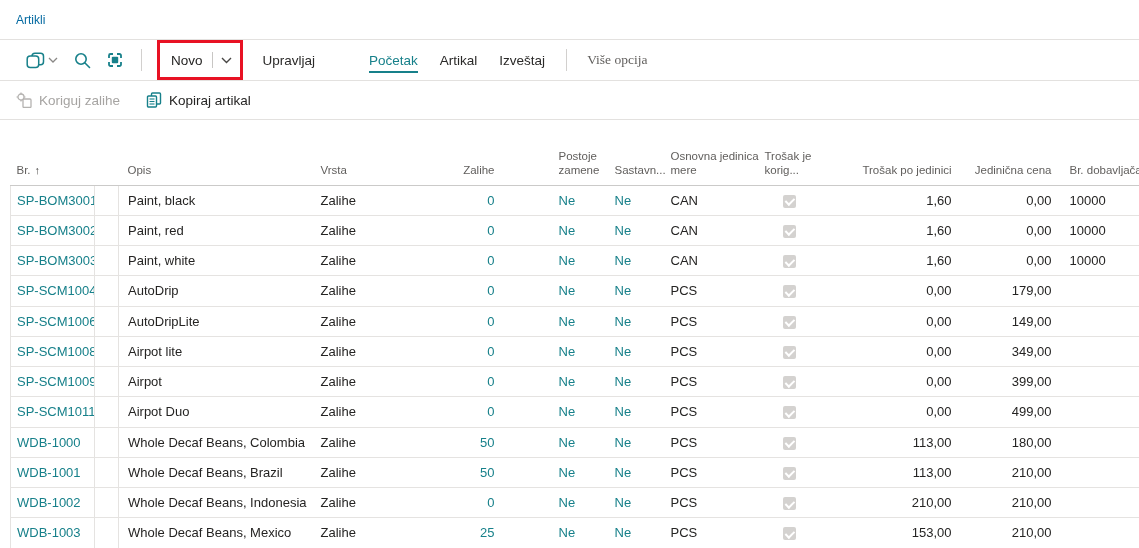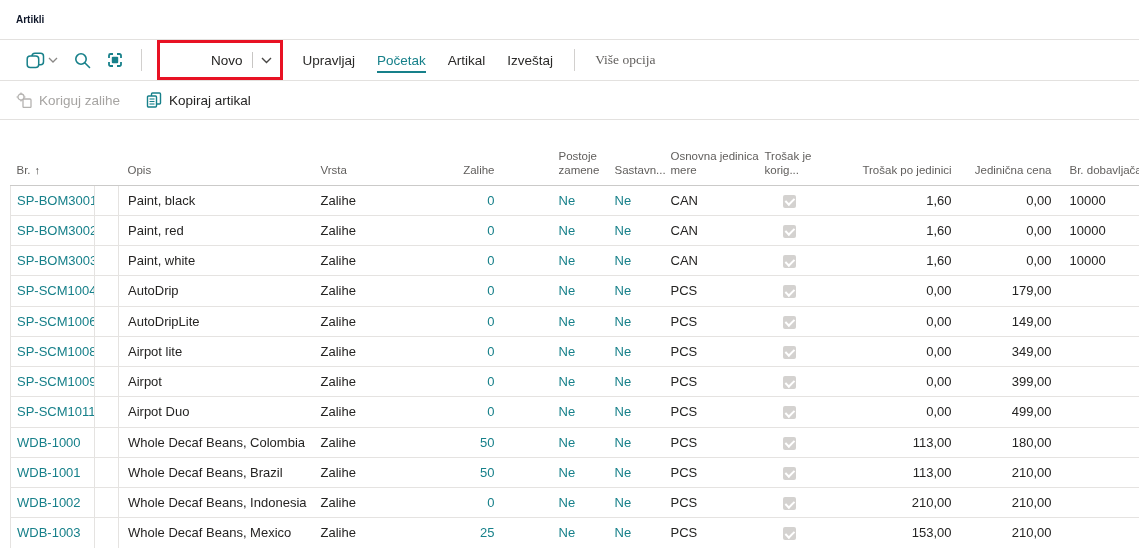--- a/index.html
+++ b/index.html
@@ -3,34 +3,34 @@
 <meta charset="utf-8">
 <style>
   * { margin:0; padding:0; box-sizing:border-box; }
   body {
     width:1139px; height:548px; overflow:hidden; position:relative;
     background:#ffffff; color:#252423;
     font-family:"Liberation Sans", sans-serif;
   }
   
   .title-bar { height:39px; display:flex; align-items:center; padding-left:16px; }
-  .page-title { font-size:10px; color:#0f172a;font-weight:bold; }
+  .page-title { font-size:12px; color:#0369a1; }
 
   
   .row1 { height:41px; border-top:1px solid #e3e1df; display:flex; align-items:center; padding-left:18px; }
   .icon-btn { background:none; border:none; cursor:pointer; display:flex; align-items:center; gap:3px; padding:0 8px; height:100%; }
   .vdiv { width:1px; height:22px; background:#d2d0ce; margin:0 10px; flex:none; }
-  .novo-box { display:flex; align-items:center; height:40px; border:3px solid #e81123; margin-left:5px; flex:none;padding-left:40px; }
+  .novo-box { display:flex; align-items:center; height:40px; border:3px solid #e81123; margin-left:5px; flex:none; }
   .novo-btn { background:none; border:none; cursor:pointer; font-size:13.5px; color:#252423; padding:0 9px 0 11px; font-family:inherit; }
   .split { width:1px; height:16px; background:#c8c6c4; }
   .novo-dd { background:none; border:none; cursor:pointer; padding:0 8px; display:flex; align-items:center; }
   .menu { display:flex; align-items:center; margin-left:9px; height:100%; }
   .menu-item { background:none; border:none; cursor:pointer; font-size:13.5px; color:#2b2a29; padding:0 11px; height:40px; font-family:inherit; }
   .menu-item.active { color:#17808a; }
-  .menu-item.active span { border-bottom:2px solid #17808a; padding-bottom:3px; }
+  .menu-item.active span { border-bottom:2px solid #17808a; padding-bottom:3px;margin-left:32px; }
   .more-btn { background:none; border:none; cursor:pointer; font-size:13.5px; color:#605e5c; padding:0 10px; font-family:Liberation Serif, serif; }
 
   
   .row2 { height:40px; border-top:1px solid #e3e1df; border-bottom:1px solid #e3e1df; display:flex; align-items:center; padding-left:16px; gap:26px; }
   .action-btn { background:none; border:none; cursor:pointer; display:flex; align-items:center; gap:7px; font-size:13.5px; color:#252423; font-family:inherit;text-align:right; }
   .action-btn.disabled { color:#a6a4a2; cursor:default; }
 
   
   table { border-collapse:collapse; table-layout:fixed; margin-left:10px; width:1129px; }
   th {

